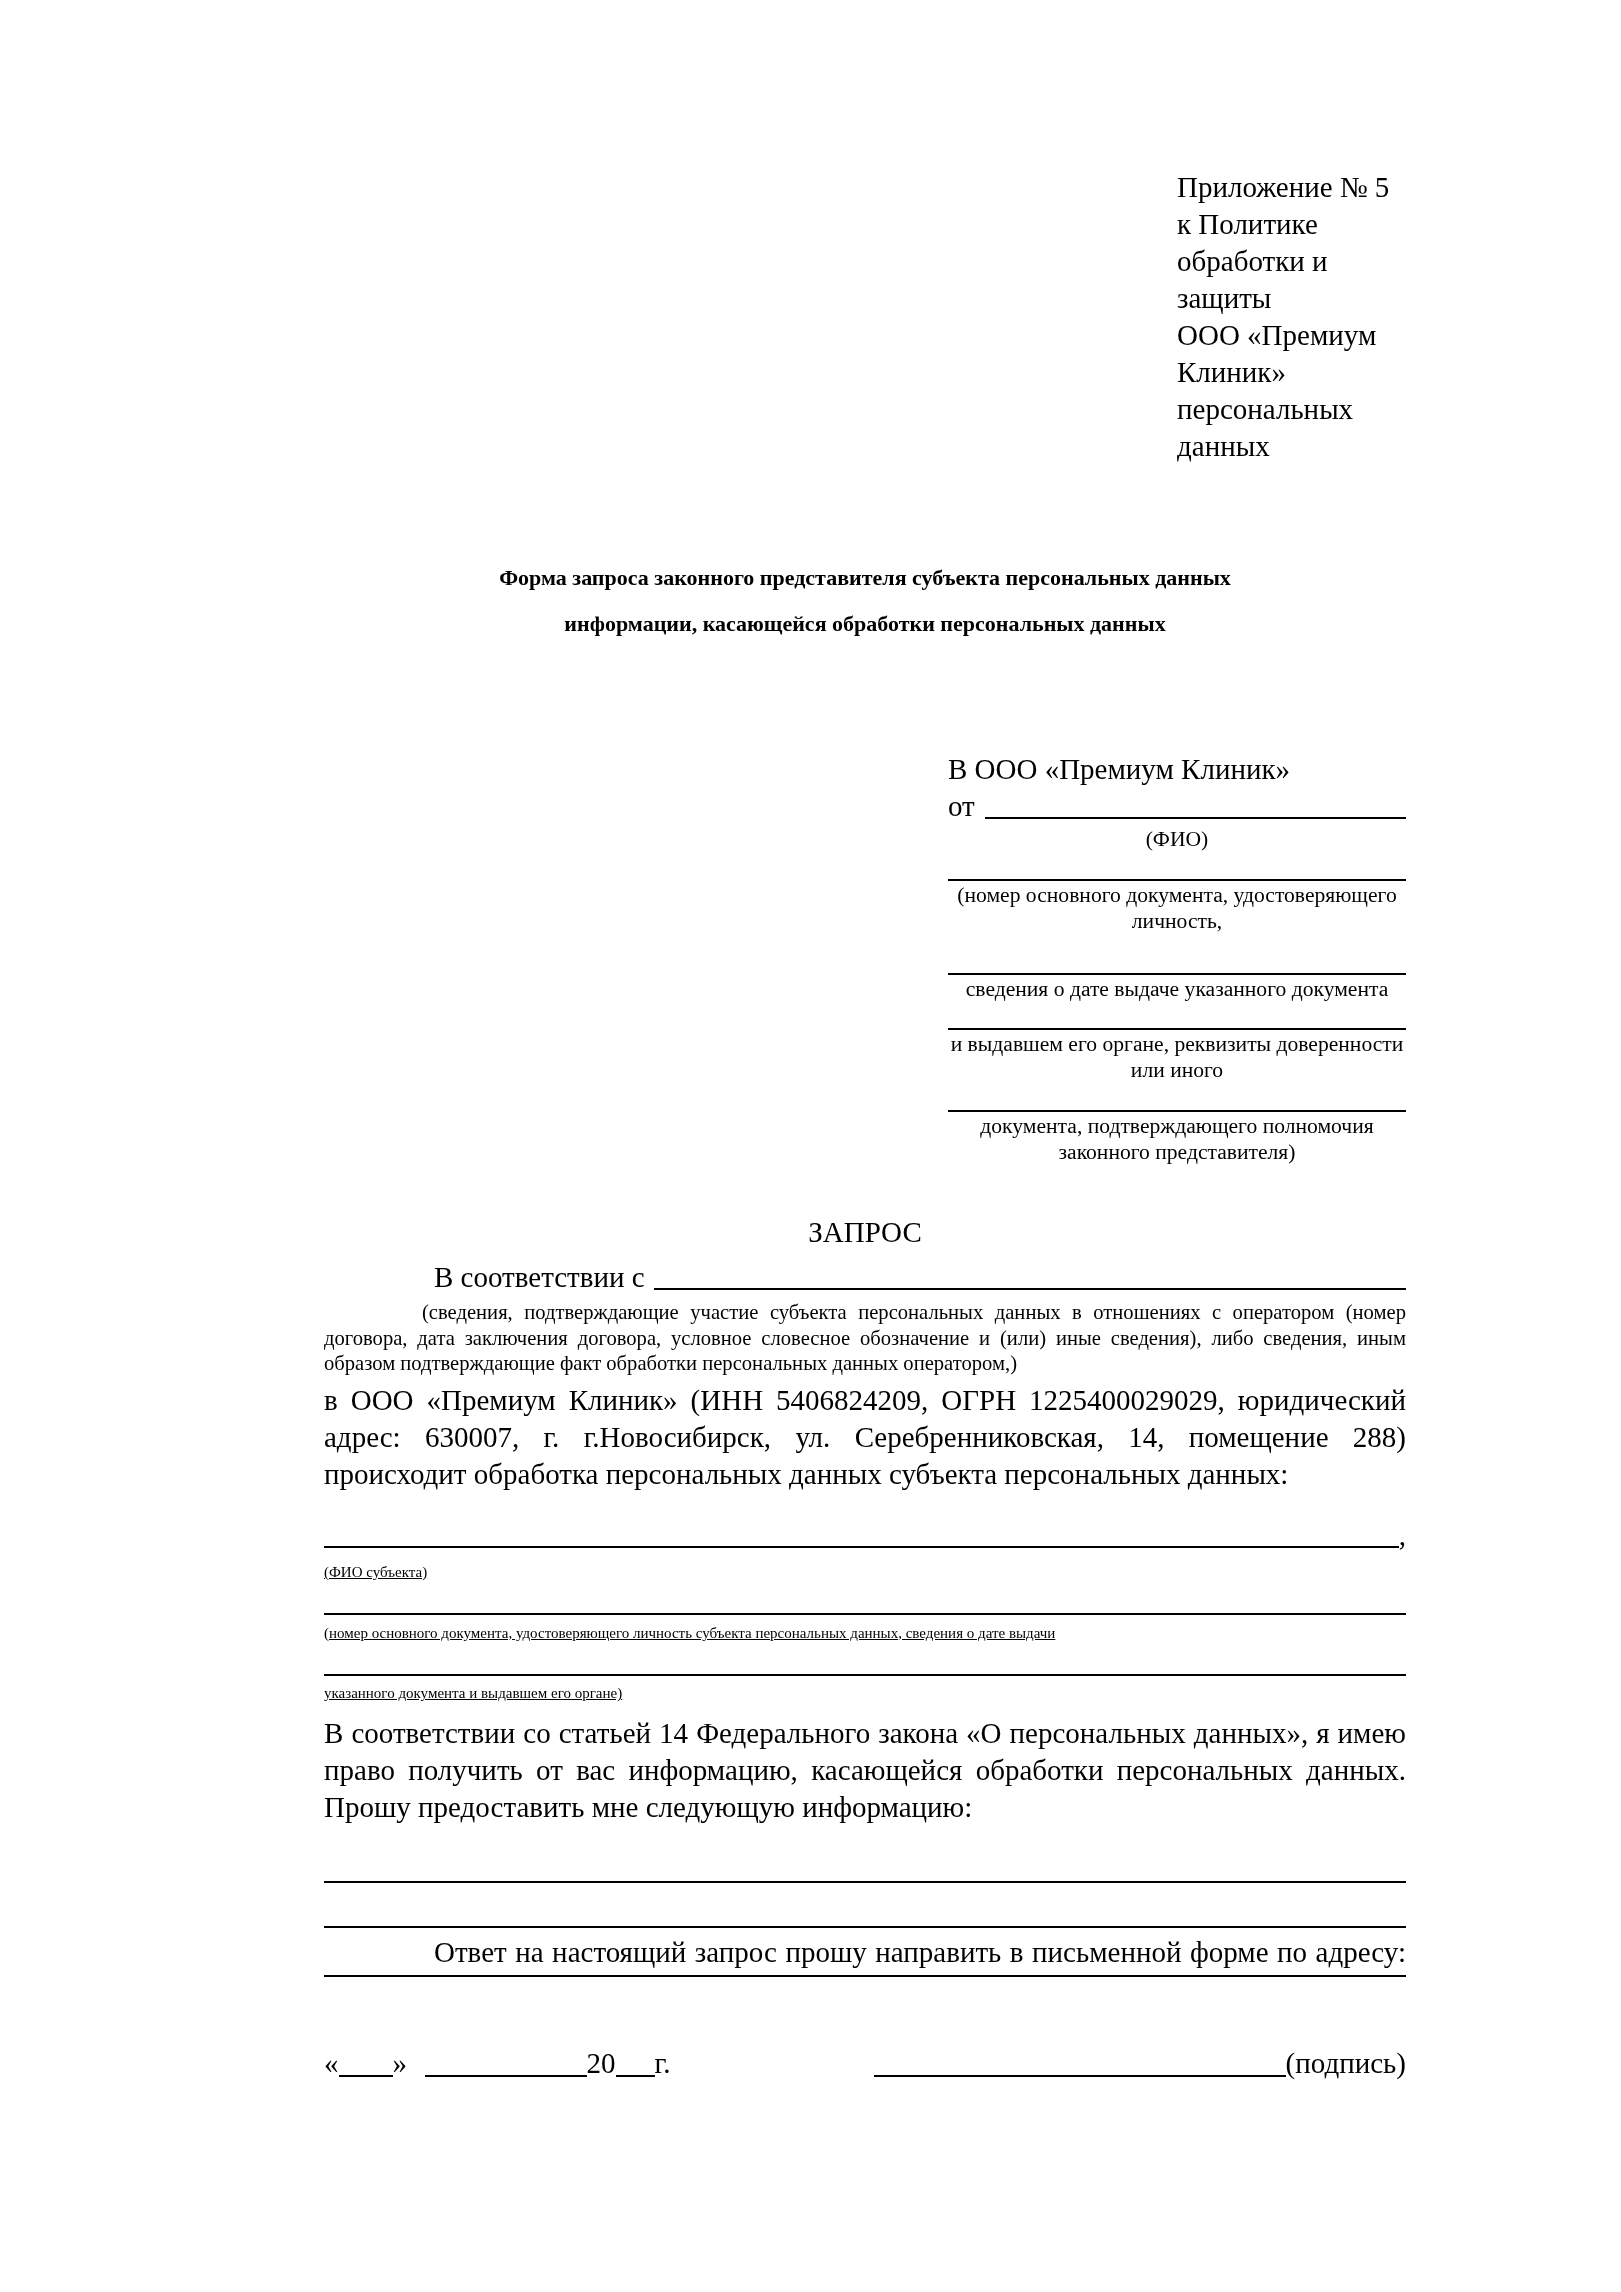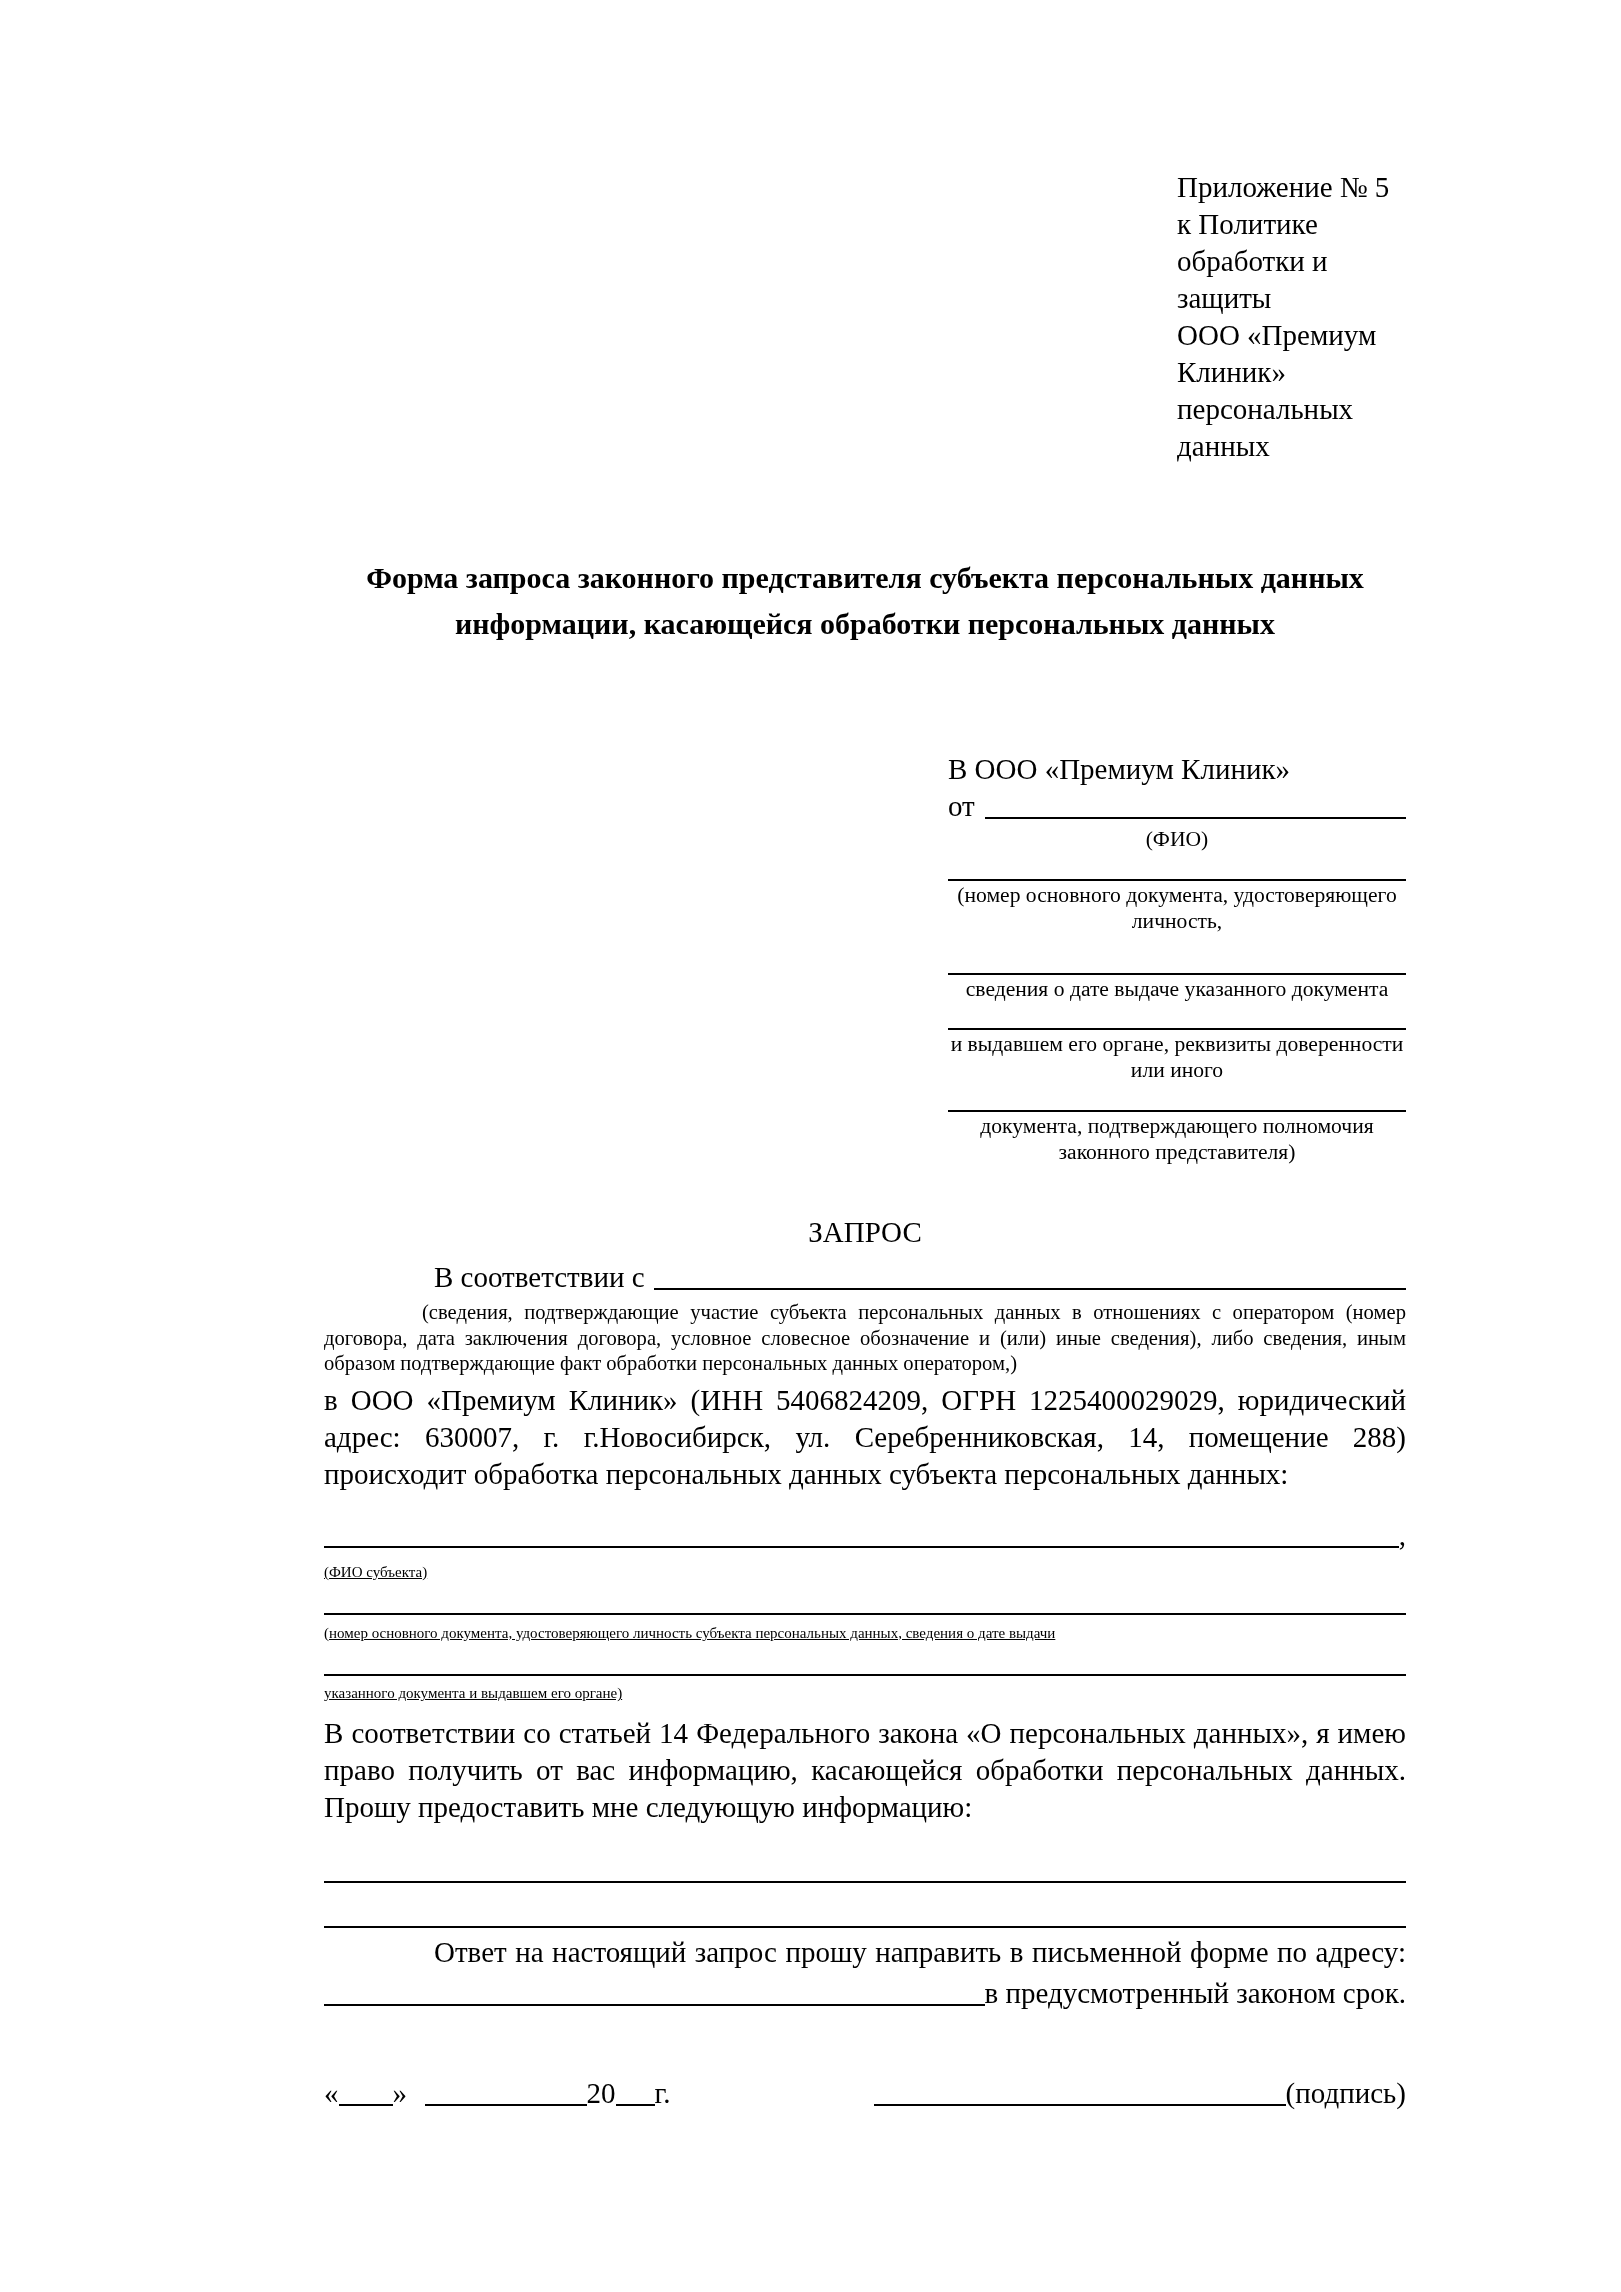--- a/index.html
+++ b/index.html
@@ -17,21 +17,21 @@
     line-height: 37px;
     overflow: hidden;
   }
 
   .appendix { margin-left: 853px; }
 
   .doc-title {
     margin-top: 90px;
     text-align: center;
     font-weight: 700;
-    font-size: 30px;
+    font-size: 22px;
     line-height: 46px;
   }
 
   .addr { margin-left: 624px; margin-top: 104px; }
   .row { display: flex; align-items: flex-end; }
   .fill { flex: 1; border-bottom: 2.9px solid #000; margin-bottom: 5.9px; }
   .from-label { margin-right: 9.8px; }
 
   .caption {
     font-size: 21.6px;
@@ -168,21 +168,20 @@
 
   <p class="para rights">В соответствии со статьей 14 Федерального закона «О персональных данных», я имею право получить от вас информацию, касающейся обработки персональных данных. Прошу предоставить мне следующую информацию:</p>
 
   <div class="full-line blank1"></div>
   <div class="full-line blank2"></div>
 
   <p class="response">Ответ на настоящий запрос прошу направить в письменной форме по адресу:</p>
 
   <div class="row response-row">
     <span class="fill"></span>
-    <span>в предусмотренный законом срок.</span>
   </div>
 
   <div class="footer-row">
     <span class="date-field">
       <span>«</span><span class="u u55"></span><span>»</span><span class="u u165"></span><span>20</span><span class="u u40"></span><span>г.</span>
     </span>
     <span class="signature-field">
       <span class="u u420"></span><span>(подпись)</span>
     </span>
   </div>

